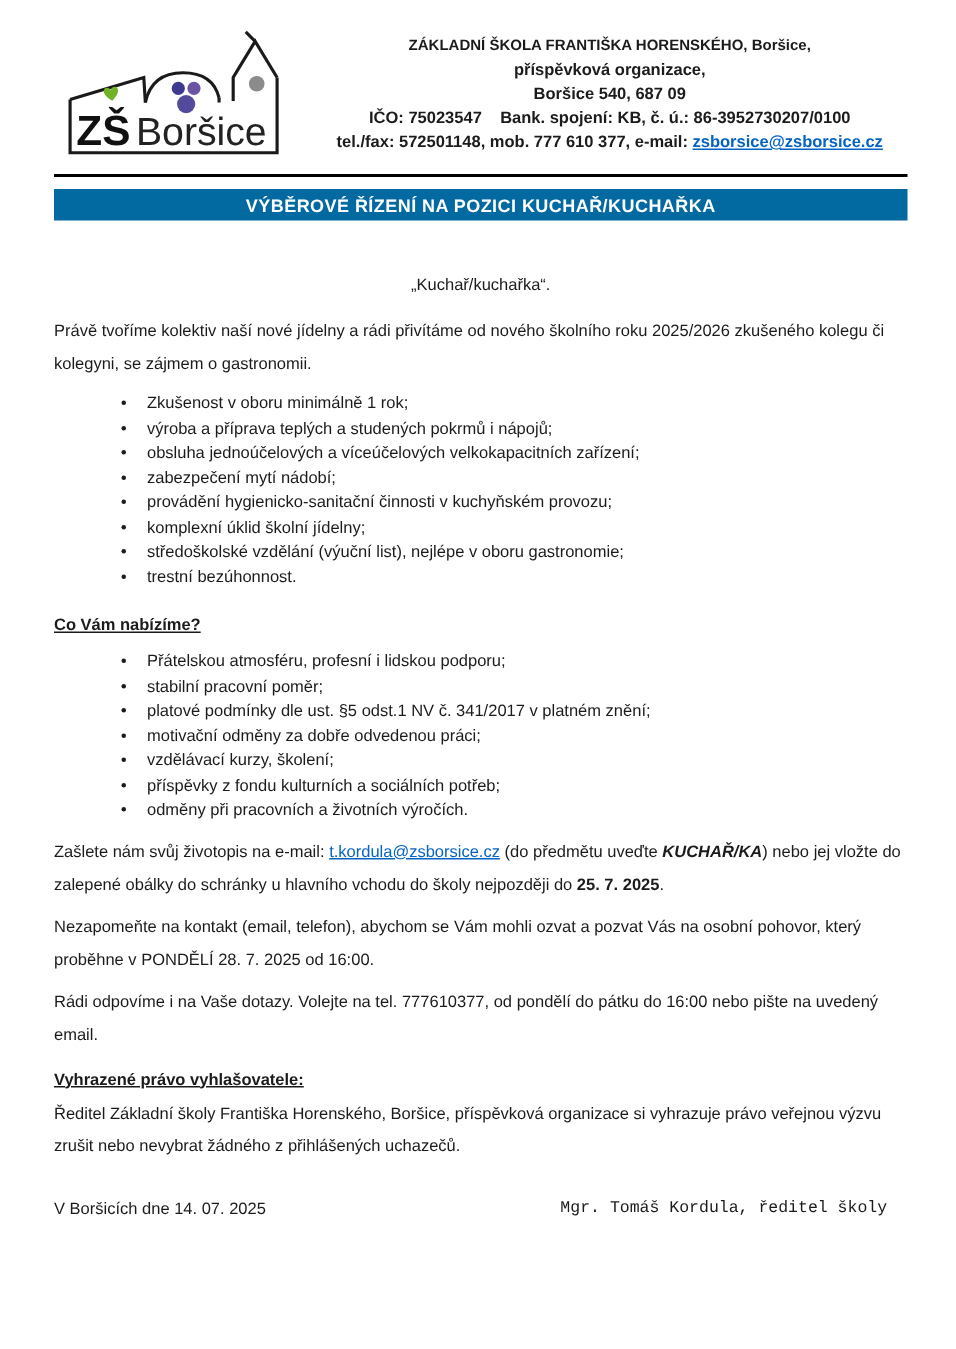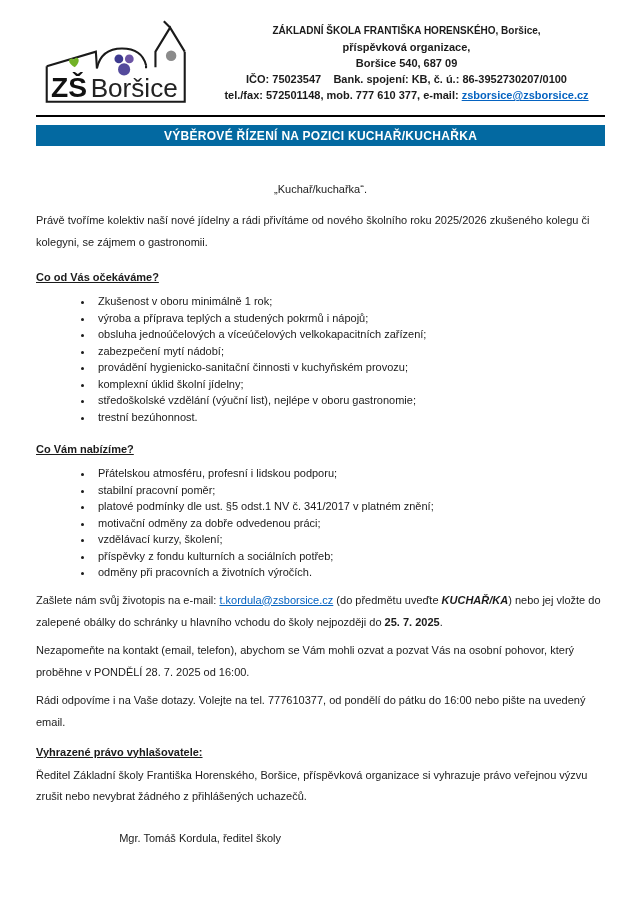--- a/index.html
+++ b/index.html
@@ -28,21 +28,21 @@
   h3.sec-gap{margin-top:36px;}
   ul.blt{margin:7px 0 0 0;padding:0 0 0 58px;list-style:disc;}
   ul.blt li{font-size:11px;line-height:16.5px;margin:0;padding-left:4px;}
   .pt8{margin-top:8px;}
   .pt6{margin-top:6px;}
   .rights-p{margin-top:4px;line-height:21px;}
 
   
   .foot{margin-top:22px;display:flex;font-size:11px;line-height:18px;}
   .foot .left{flex:1;}
-  .foot .right{flex:0 0 245px;text-align:right;}
+  .foot .right{flex:0 0 245px;text-align:center;font-family:Liberation Mono, monospace;}
 
   b.bi{font-style:italic;}
 </style>
 </head>
 <body>
 
 <div class="page">
 
   <div class="hdr">
     <div class="logo">
@@ -81,21 +81,20 @@
 
   <div class="banner">VÝBĚROVÉ ŘÍZENÍ NA POZICI KUCHAŘ/KUCHAŘKA</div>
 
   <p class="intro">
     <br>
     <span>„Kuchař/kuchařka“.</span>
   </p>
 
   <p class="p1">Právě tvoříme kolektiv naší nové jídelny a rádi přivítáme od nového školního roku 2025/2026 zkušeného kolegu či kolegyni, se zájmem o gastronomii.</p>
 
-  <h3 class="sec">Co od Vás očekáváme?</h3>
   <ul class="blt">
     <li>Zkušenost v oboru minimálně 1 rok;</li>
     <li>výroba a příprava teplých a studených pokrmů i nápojů;</li>
     <li>obsluha jednoúčelových a víceúčelových velkokapacitních zařízení;</li>
     <li>zabezpečení mytí nádobí;</li>
     <li>provádění hygienicko-sanitační činnosti v kuchyňském provozu;</li>
     <li>komplexní úklid školní jídelny;</li>
     <li>středoškolské vzdělání (výuční list), nejlépe v oboru gastronomie;</li>
     <li>trestní bezúhonnost.</li>
   </ul>
@@ -115,16 +114,17 @@
   <p class="pt8"><span>Zašlete nám svůj životopis na e-mail: </span><a class="lnk">t.kordula@zsborsice.cz</a><span> (do předmětu uveďte </span><b class="bi">KUCHAŘ/KA</b><span>) nebo jej vložte do zalepené obálky do schránky u hlavního vchodu do školy nejpozději do </span><b>25. 7. 2025</b><span>.</span></p>
 
   <p class="pt6">Nezapomeňte na kontakt (email, telefon), abychom se Vám mohli ozvat a pozvat Vás na osobní pohovor, který proběhne v PONDĚLÍ 28. 7. 2025 od 16:00.</p>
 
   <p class="pt6">Rádi odpovíme i na Vaše dotazy. Volejte na tel. 777610377, od pondělí do pátku do 16:00 nebo pište na uvedený email.</p>
 
   <h3 class="sec" style="margin-top:10px;">Vyhrazené právo vyhlašovatele:</h3>
   <p class="rights-p">Ředitel Základní školy Františka Horenského, Boršice, příspěvková organizace si vyhrazuje právo veřejnou výzvu zrušit nebo nevybrat žádného z přihlášených uchazečů.</p>
 
   <div class="foot">
+    <div class="left">V Boršicích dne 14. 07. 2025</div>
     <div class="right">Mgr. Tomáš Kordula, ředitel školy</div>
   </div>
 
 </div>
 
 </body></html>

